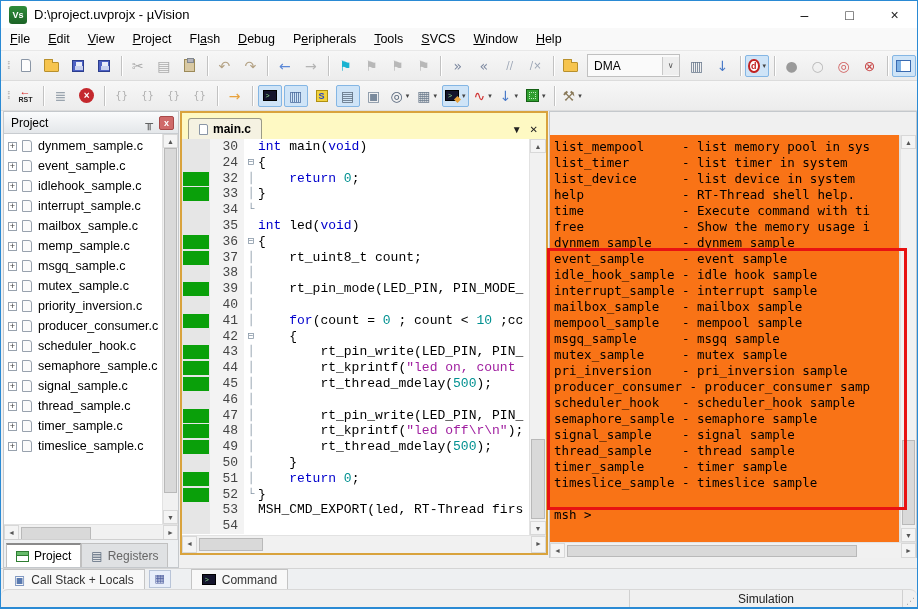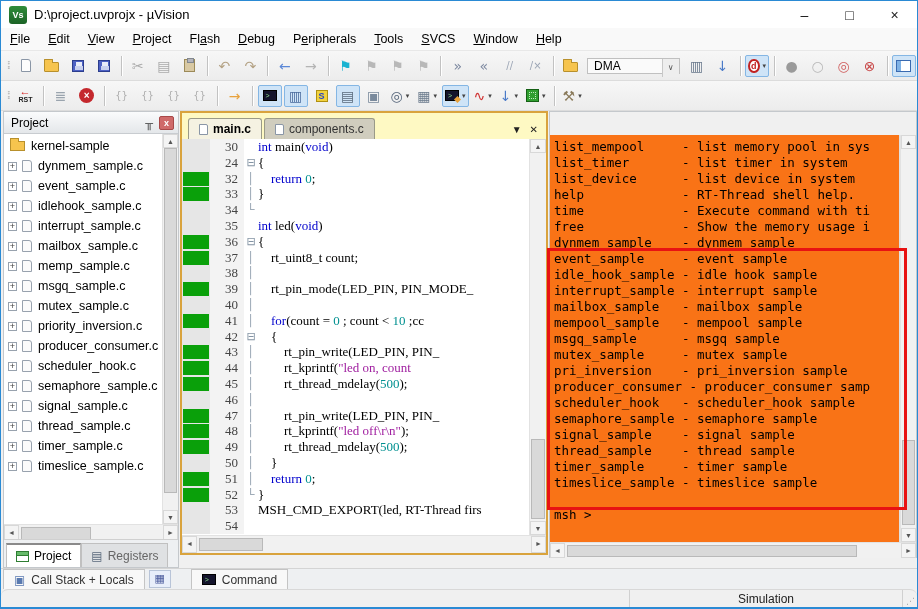--- a/index.html
+++ b/index.html
@@ -22,21 +22,21 @@
   .mitem u{text-decoration:underline;}
   
   .toolbar{position:absolute;left:0;width:916px;height:30px;background:linear-gradient(#f7f7f7,#ececec);display:flex;align-items:center;padding-left:6px;border-bottom:1px solid #dcdcdc;}
   #tb1{top:50px;} #tb2{top:80px;}
   .grip{color:#b8b8b8;font-size:10px;margin-right:4px;letter-spacing:-2px;}
   .tbtn{height:22px;min-width:24px;display:flex;align-items:center;justify-content:center;margin:0 1px;border:1px solid transparent;border-radius:2px;padding:0 2px;}
   .tbtn.hl{background:#cfe4f7;border-color:#84b6e4;}
   .tglyph{font-size:14px;line-height:14px;font-family:"DejaVu Sans",sans-serif;}
   .ddc{font-size:7px;color:#444;margin-left:3px;}
   .tsep{width:1px;height:20px;background:#c2c2c2;margin:0 4px;box-shadow:1px 0 0 #fff;}
-  .combo{width:215px;height:16px;margin:0 4px;border:1px solid #c0c0c0;background:#fafafa;display:flex;font-size:12px;}
+  .combo{width:215px;height:23px;margin:0 4px;border:1px solid #c0c0c0;background:#fafafa;display:flex;align-items:center;font-size:12px;}
   .combo-val{padding-left:6px;flex:1;}
   .combo-arrow{width:17px;height:18px;border-left:1px solid #c8c8c8;background:#eee;text-align:center;font-size:8px;line-height:18px;color:#555;}
   .ikon{display:inline-block;}
   .ik-folder{width:15px;height:10px;background:#f6c44e;border:1px solid #b8902c;border-radius:1px;position:relative;margin-top:3px;}
   .ik-folder::before{content:"";position:absolute;top:-4px;left:-1px;width:7px;height:3px;background:#f6c44e;border:1px solid #b8902c;border-bottom:none;border-radius:1px 1px 0 0;}
   .ik-floppy{width:12px;height:12px;background:#4d61c4;border:1px solid #2c3e8e;position:relative;}
   .ik-floppy::before{content:"";position:absolute;top:1px;left:3px;width:6px;height:4px;background:#e8ecf8;}
   .ik-floppy::after{content:"";position:absolute;bottom:1px;left:2px;width:8px;height:4px;background:#c8d0ee;}
   .ik-pagenew{width:10px;height:13px;background:#fdfdfd;border:1px solid #8a96a6;border-radius:0 3px 0 0;}
   .ik-paste{width:11px;height:13px;background:#d9c9a3;border:1px solid #9c8a58;position:relative;}
@@ -81,21 +81,21 @@
   .ptab.act{background:#fff;color:#000;border-top:2px solid #8a8a8a;}
   
   .editor{position:absolute;left:179px;top:110px;width:368px;height:444px;border:2px solid #d9a33d;background:#d4d1c4;}
   .etabs{height:26px;display:flex;align-items:flex-end;padding-left:6px;background:#fef9c3;}
   .etab{height:21px;display:flex;align-items:center;padding:0 10px;font-size:12px;border:1px solid #9a9a88;border-bottom:none;border-radius:3px 3px 0 0;background:#d0cdbe;color:#333;margin-right:2px;}
   .etab.act{background:#f5f2e2;font-weight:bold;color:#000;}
   .tpage{width:9px;height:11px;background:#fff;border:1px solid #8a96a6;border-radius:0 2px 0 0;margin-right:5px;}
   .etabbtns{margin-left:auto;display:flex;gap:8px;padding:0 8px 4px 0;color:#222;}
   .etb{font-size:10px;}
   .ebody{position:relative;height:396px;background:#fff;overflow:hidden;}
-  .crow{height:15.8px;display:flex;font-family:Liberation Serif, serif;font-size:13px;line-height:15.8px;white-space:pre;}
+  .crow{height:15.8px;display:flex;font-family:Liberation Mono, monospace;font-size:13px;line-height:15.8px;white-space:pre;}
   .cgut{width:28px;background:#e6e6e6;flex:none;}
   .gblock{display:block;width:26px;height:14px;margin:1px 0 0 1px;background:#0aa00a;}
   .cnum{width:34px;background:#f3f3f3;flex:none;text-align:right;padding-right:6px;color:#454545;}
   .cfold{width:14px;flex:none;text-align:center;color:#8494a4;font-size:11px;}
   .tk-k{color:#0000cc;}
   .tk-n{color:#009090;}
   .tk-s{color:#a020a0;}
   .tk-p{color:#000;}
   
   .uartpanel{position:absolute;left:548px;top:110px;width:368px;height:447px;background:#f0f0f0;border:1px solid #c4c8cc;}
@@ -322,24 +322,20 @@
 
   <div class="leftpanel">
     <div class="phead">
       <span>Project</span>
       <span class="sp"></span>
       <span class="pin">╥</span>
       <span class="pclose">x</span>
     </div>
     <div class="tree" id="tree">
         <div class="trow">
-          <span class="trfolder"></span>
-          <span>kernel-sample</span>
-        </div>
-        <div class="trow">
           <span class="texp">+</span>
           <span class="trpage"></span>
           <span>dynmem_sample.c</span>
         </div>
         <div class="trow">
           <span class="texp">+</span>
           <span class="trpage"></span>
           <span>event_sample.c</span>
         </div>
         <div class="trow">
@@ -433,24 +429,20 @@
         <span>Registers</span>
       </div>
     </div>
   </div>
 
   <div class="editor">
     <div class="etabs">
       <div class="etab act">
         <span class="tpage"></span>
         <span>main.c</span>
-      </div>
-      <div class="etab">
-        <span class="tpage"></span>
-        <span>components.c</span>
       </div>
       <div class="etabbtns">
         <span class="etb">▼</span>
         <span class="etb">✕</span>
       </div>
     </div>
     <div class="ebody" id="ebody">
         <div class="crow"><span class="cgut"></span><span class="cnum">30</span><span class="cfold"></span><span class="ccode"><span class="tk-k">int</span><span class="tk-p"> main(</span><span class="tk-k">void</span><span class="tk-p">)</span></span></div>
         <div class="crow"><span class="cgut"></span><span class="cnum">24</span><span class="cfold">⊟</span><span class="ccode"><span class="tk-p">{</span></span></div>
         <div class="crow"><span class="cgut"><span class="gblock"></span></span><span class="cnum">32</span><span class="cfold">│</span><span class="ccode"><span class="tk-p">    </span><span class="tk-k">return</span><span class="tk-p"> </span><span class="tk-n">0</span><span class="tk-p">;</span></span></div>

